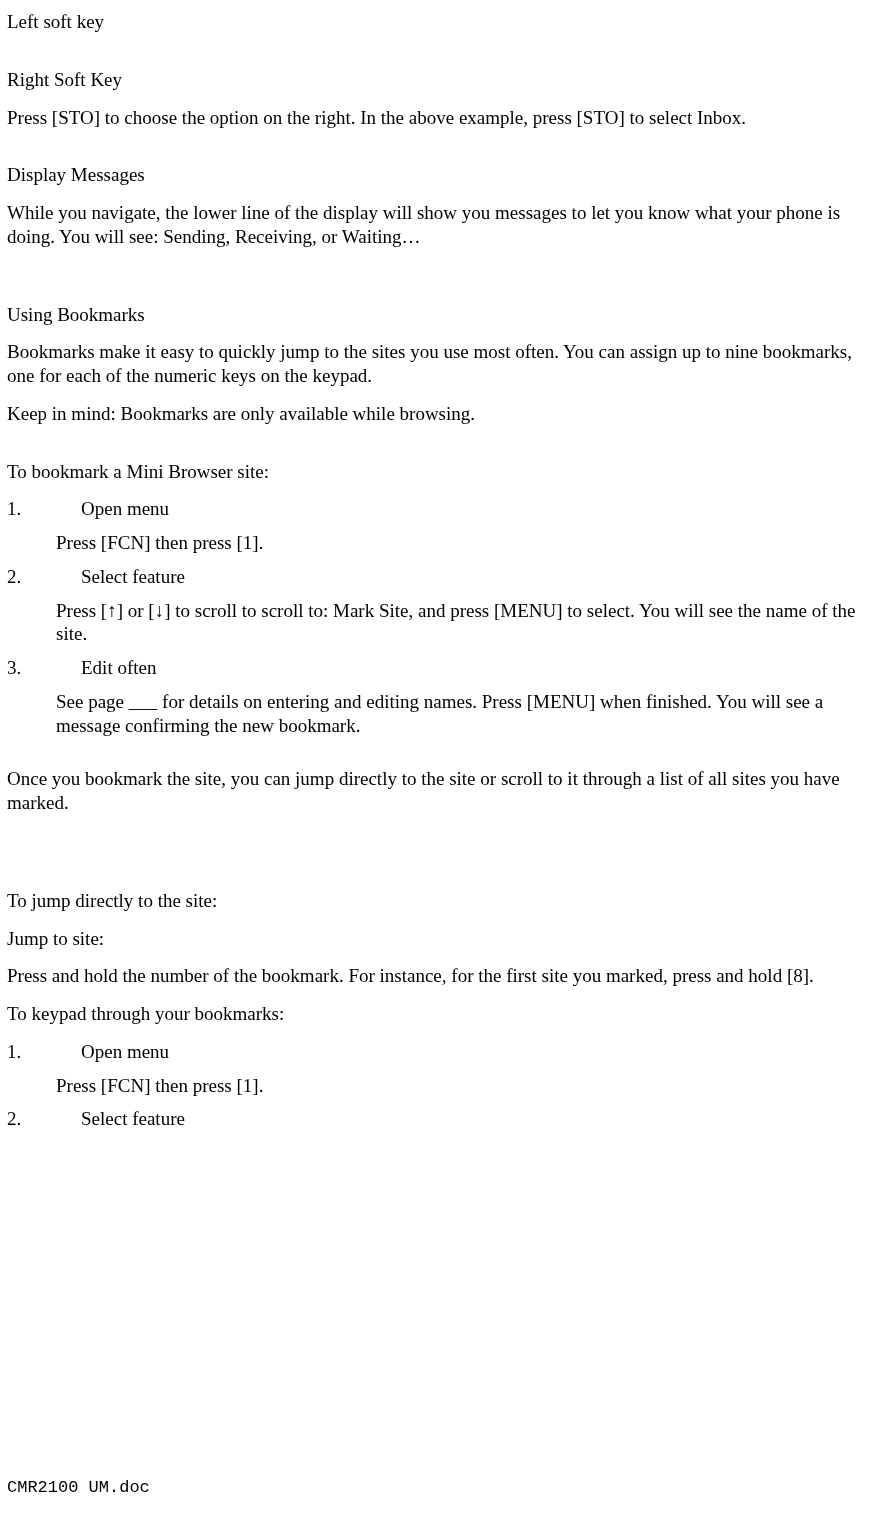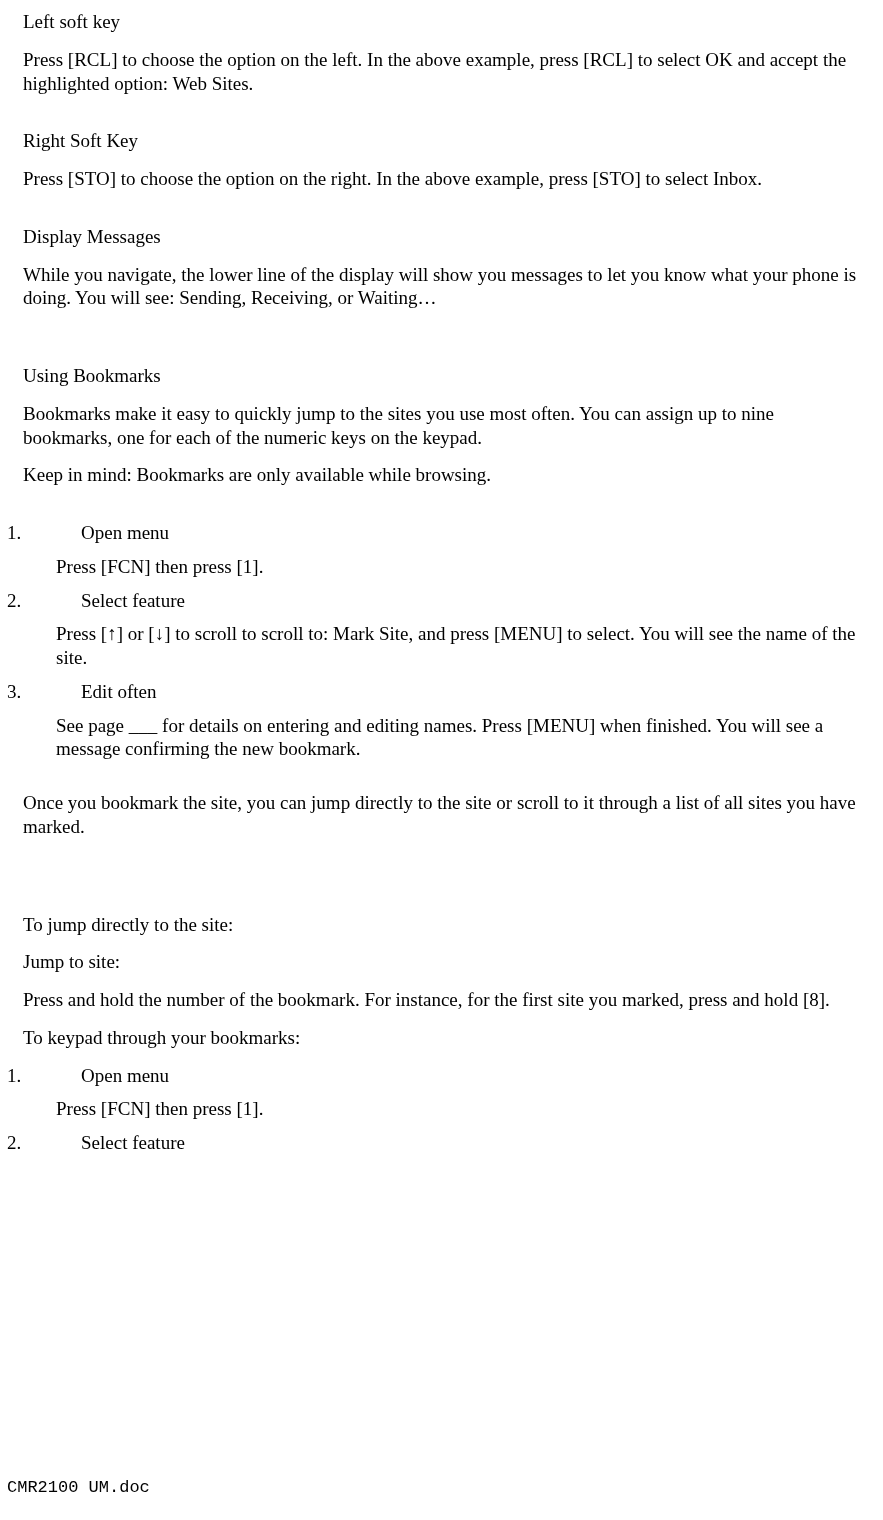--- a/index.html
+++ b/index.html
@@ -12,21 +12,21 @@
     color: #000;
   }
   .page {
     width: 883px;
     min-height: 1520px;
     box-sizing: border-box;
     padding: 10px 22px 0 7px;
     position: relative;
   }
   p {
-    margin: 0 0 14px 16px;
+    margin: 0 0 14px 0;
   }
   .gap-small { height: 20px; }
   .gap-med { height: 40px; }
   .gap-large { height: 60px; }
   ol.steps {
     list-style: none;
     padding: 0;
     margin: 0;
   }
   ol.steps li {
@@ -61,40 +61,40 @@
   .footer-center {
     flex: 1;
   }
 </style>
 </head>
 <body>
 
 <div class="page">
 
   <p>Left soft key</p>
-  <p>Press [RCL] to choose the option on the left. In the above example, press [RCL] to select OK and accept the highlighted option: Web Sites.</p>
 
   <div class="gap-small"></div>
 
   <p>Right Soft Key</p>
   <p>Press [STO] to choose the option on the right. In the above example, press [STO] to select Inbox.</p>
 
   <div class="gap-small"></div>
 
   <p>Display Messages</p>
   <p>While you navigate, the lower line of the display will show you messages to let you know what your phone is doing. You will see: Sending, Receiving, or Waiting…</p>
 
   <div class="gap-med"></div>
 
   <p>Using Bookmarks</p>
   <p>Bookmarks make it easy to quickly jump to the sites you use most often. You can assign up to nine bookmarks, one for each of the numeric keys on the keypad.</p>
   <p>Keep in mind:  Bookmarks are only available while browsing.</p>
 
   <div class="gap-small"></div>
 
+  <p>To bookmark a Mini Browser site:</p>
 
   <ol class="steps">
     <li>
       <div class="step-row">
         <div class="step-num">1.</div>
         <div class="step-body">
           <div class="step-title">Open menu</div>
           <div>Press [FCN] then press [1].</div>
         </div>
       </div>

